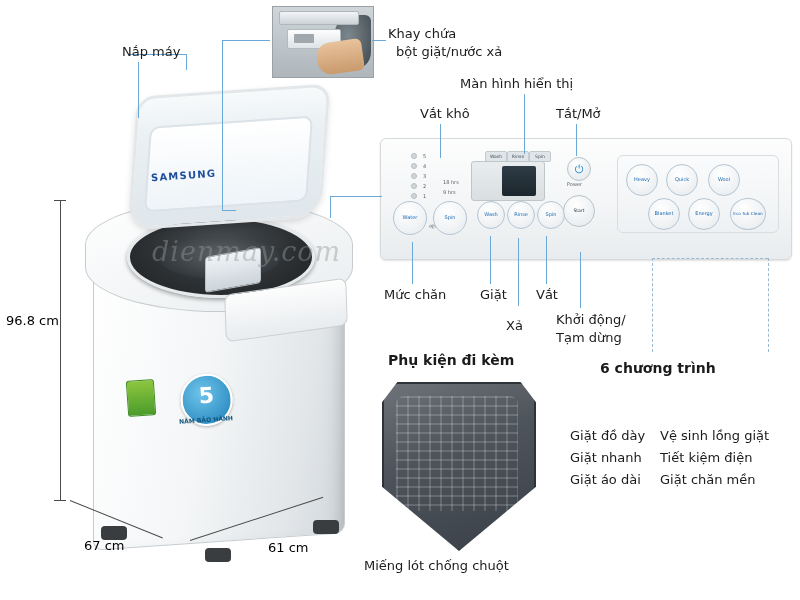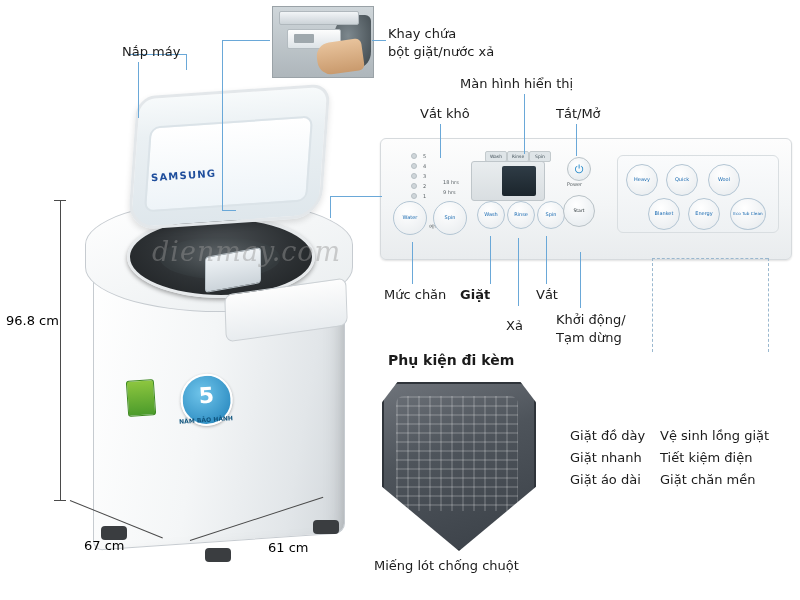--- a/index.html
+++ b/index.html
@@ -337,21 +337,21 @@
   <div class="leader h" style="left:128px; top:54px; width:58px;"></div>
   <div class="leader v" style="left:186px; top:54px; height:16px;"></div>
   <div class="leader v" style="left:138px; top:62px; height:56px;"></div>
   <div class="leader h" style="left:222px; top:40px; width:48px;"></div>
   <div class="leader v" style="left:222px; top:40px; height:170px;"></div>
   <div class="leader h" style="left:222px; top:210px; width:14px;"></div>
   <div class="leader h" style="left:372px; top:40px; width:14px;"></div>
 
   <div class="lbl" style="left:106px; top:44px;margin-left:16px;">Nắp máy</div>
   <div class="lbl" style="left:388px; top:26px;">Khay chứa</div>
-  <div class="lbl" style="left:388px; top:44px;">bột giặt/nước xả</div>
+  <div class="lbl" style="left:396px; top:44px;">bột giặt/nước xả</div>
 
   <div id="panel">
 
     <div class="tick" style="left:42px; top:14px;">5</div>
     <div class="tick" style="left:42px; top:24px;">4</div>
     <div class="tick" style="left:42px; top:34px;">3</div>
     <div class="tick" style="left:42px; top:44px;">2</div>
     <div class="tick" style="left:42px; top:54px;">1</div>
     <div class="dot" style="left:30px; top:14px;"></div>
     <div class="dot" style="left:30px; top:24px;"></div>
@@ -425,46 +425,47 @@
 
   <div class="lbl" style="left:460px; top:76px;">Màn hình hiển thị</div>
   <div class="leader v" style="left:524px; top:94px; height:60px;"></div>
 
   <div class="lbl" style="left:556px; top:106px;">Tắt/Mở</div>
   <div class="leader v" style="left:576px; top:124px; height:32px;"></div>
 
   <div class="lbl" style="left:384px; top:287px;">Mức chăn</div>
   <div class="leader v" style="left:412px; top:242px; height:42px;"></div>
 
-  <div class="lbl" style="left:460px; top:287px;font-weight:bold;">Giặt</div>
+  <div class="lbl" style="left:480px; top:287px;">Giặt</div>
   <div class="leader v" style="left:490px; top:236px; height:48px;"></div>
 
   <div class="lbl" style="left:536px; top:287px;">Vắt</div>
   <div class="leader v" style="left:546px; top:236px; height:48px;"></div>
 
   <div class="lbl" style="left:506px; top:310px;margin-top:8px;">Xả</div>
   <div class="leader v" style="left:518px; top:238px; height:68px;"></div>
 
   <div class="lbl" style="left:556px; top:312px;">Khởi động/</div>
   <div class="lbl" style="left:556px; top:330px;">Tạm dừng</div>
   <div class="leader v" style="left:580px; top:252px; height:56px;"></div>
 
   <div class="dashv" style="left:652px; top:258px; height:94px;"></div>
   <div class="dashv" style="left:768px; top:258px; height:94px;"></div>
   <div class="dash" style="left:652px; top:258px; width:116px;"></div>
 
+  <div class="lbl bold" style="left:600px; top:360px;">6 chương trình</div>
 
   <div class="lbl" style="left:570px; top:428px;">Giặt đồ dày</div>
   <div class="lbl" style="left:570px; top:450px;">Giặt nhanh</div>
   <div class="lbl" style="left:570px; top:472px;">Giặt áo dài</div>
 
   <div class="lbl" style="left:660px; top:428px;">Vệ sinh lồng giặt</div>
   <div class="lbl" style="left:660px; top:450px;">Tiết kiệm điện</div>
   <div class="lbl" style="left:660px; top:472px;">Giặt chăn mền</div>
 
   <div class="lbl bold" style="left:388px; top:352px;">Phụ kiện đi kèm</div>
   <div id="pad">
     <div class="shape"></div>
     <div class="grid"></div>
   </div>
-  <div class="lbl" style="left:374px; top:558px;text-align:right;">Miếng lót chống chuột</div>
+  <div class="lbl" style="left:364px; top:558px;text-align:right;">Miếng lót chống chuột</div>
 
 </div>
 
 </body></html>

